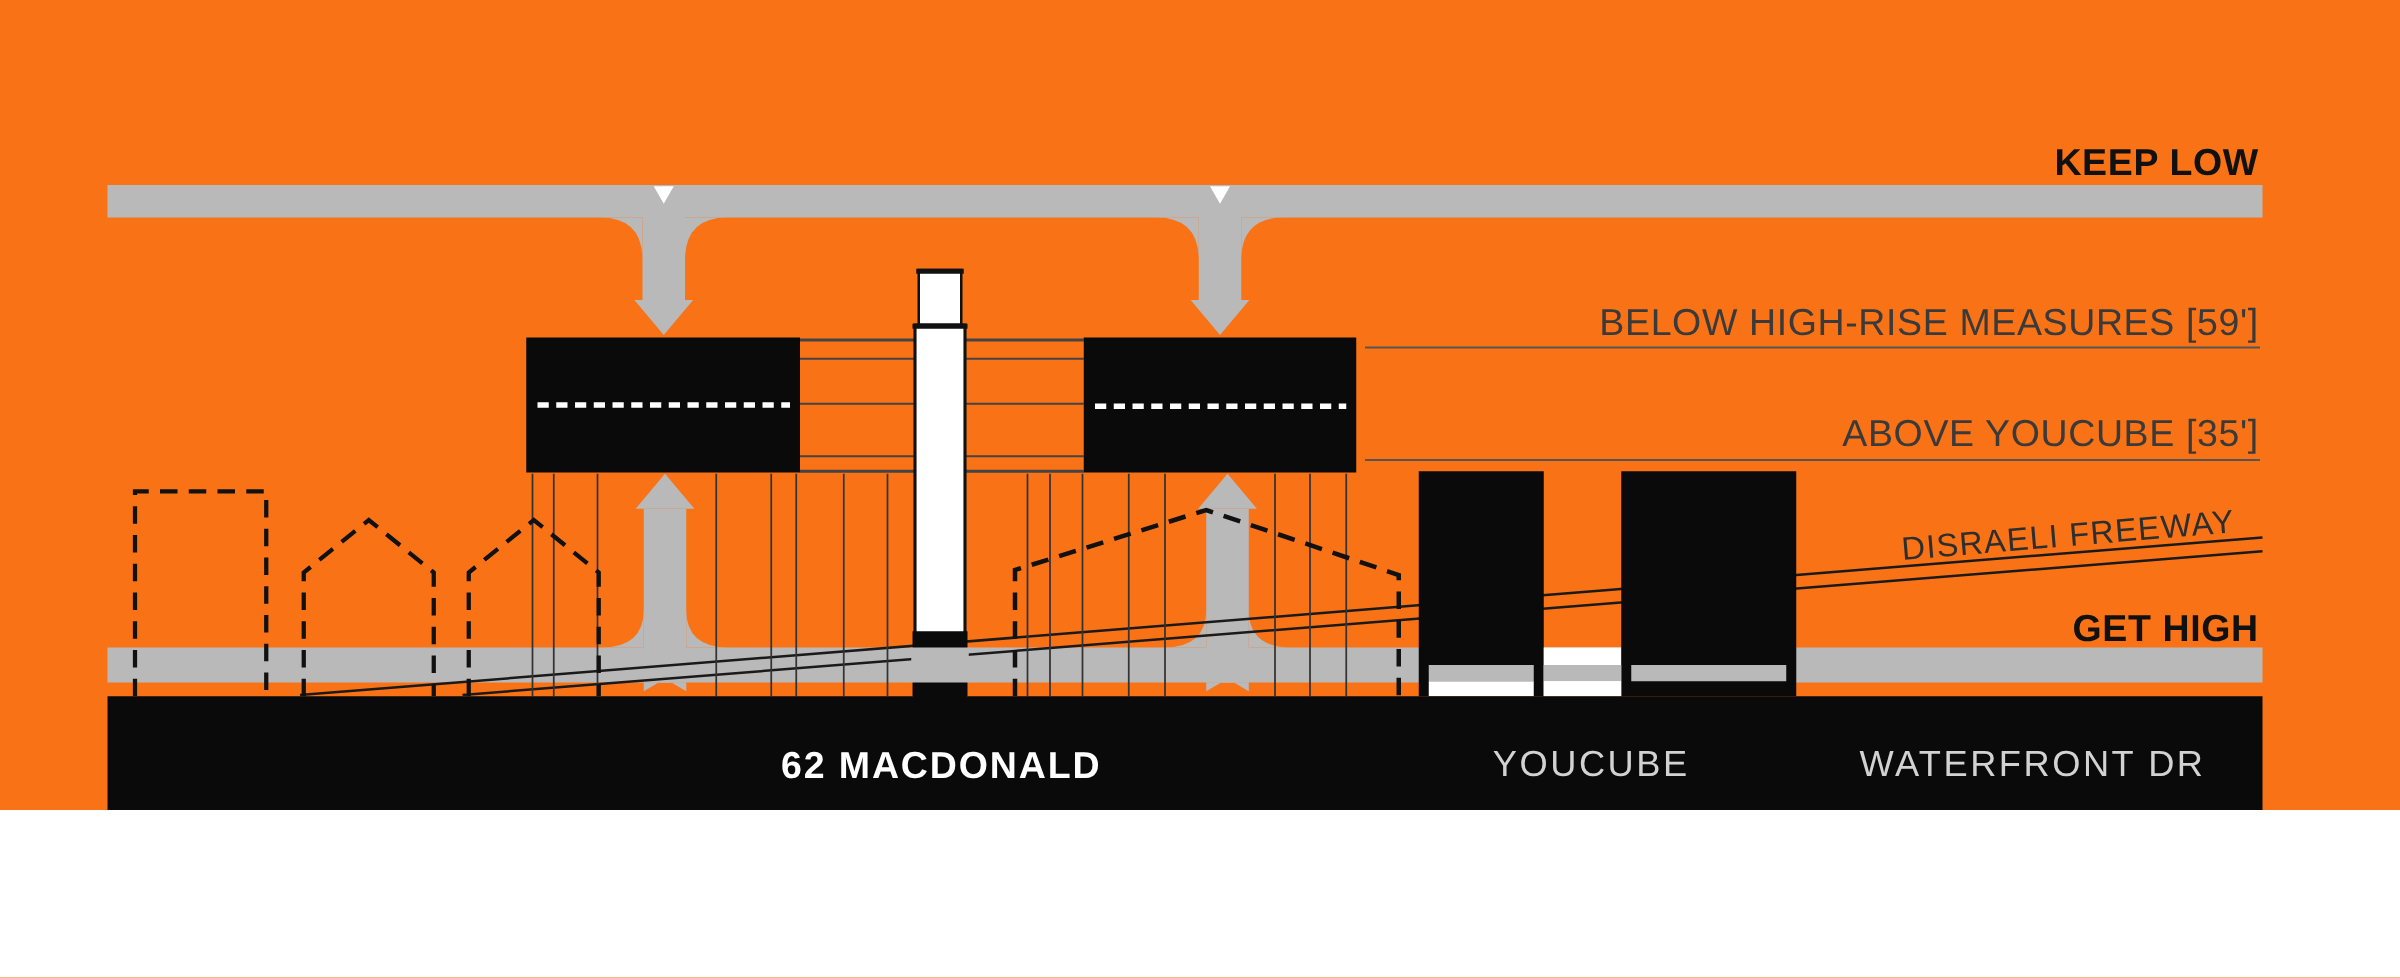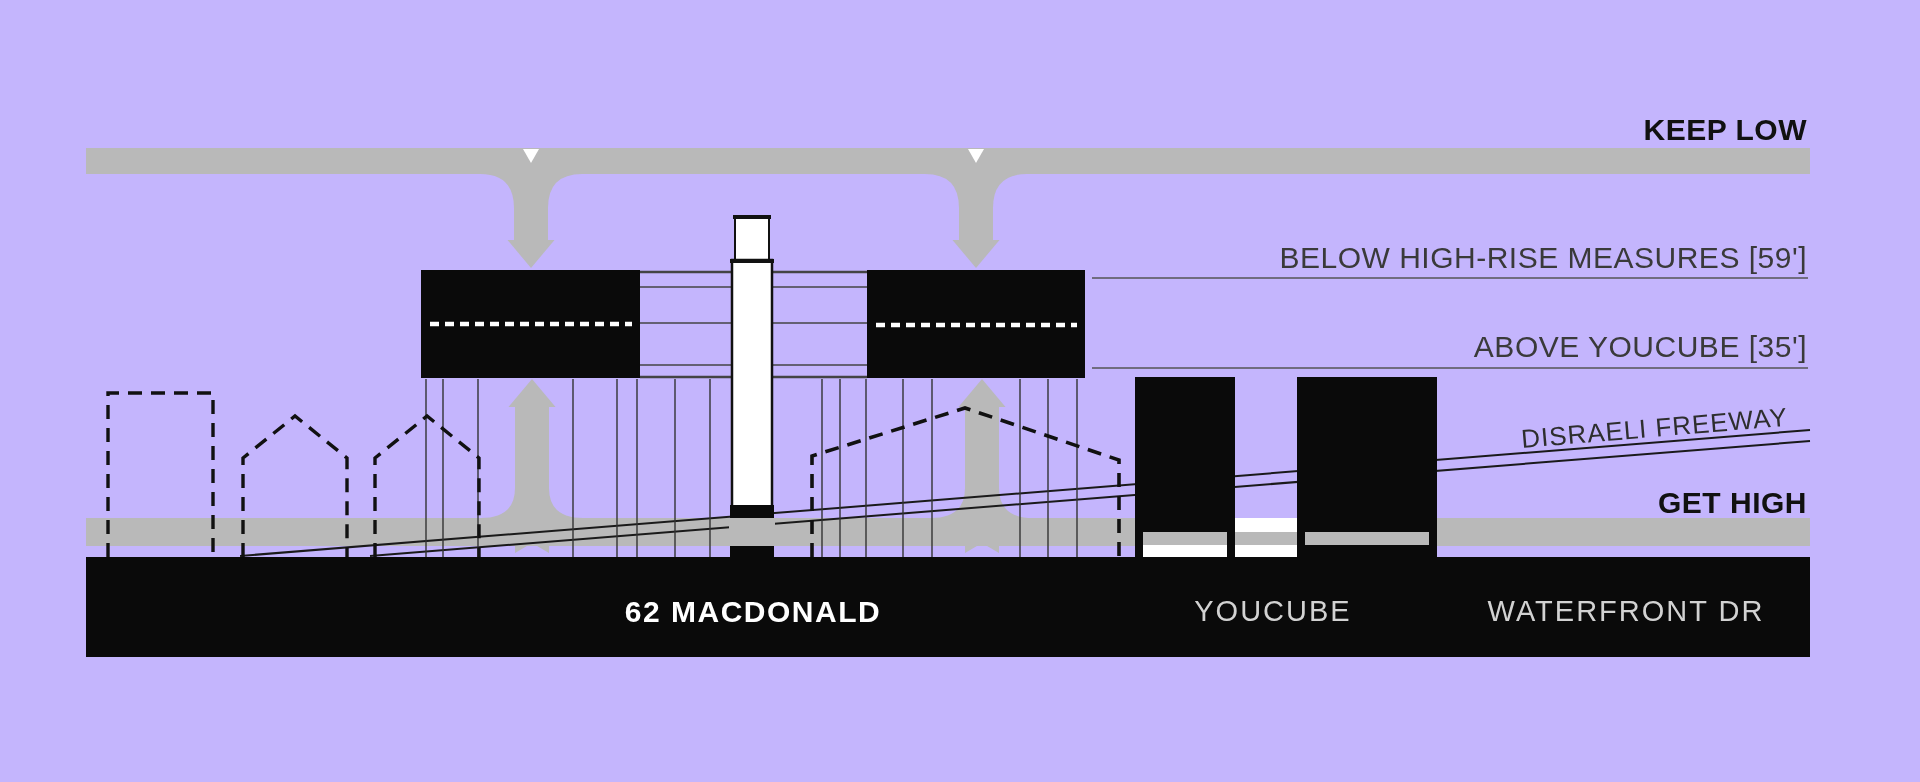--- a/index.html
+++ b/index.html
@@ -1,16 +1,16 @@
 <!DOCTYPE html>
 <html><head>
 <meta charset="utf-8">
 <style>
   html,body{margin:0;padding:0;background:#ffffff;}
-  .stage{position:relative;width:1920px;height:782px;background:#c4b5fd;overflow:hidden;}
+  .stage{position:relative;width:1920px;height:648px;background:#f97316;overflow:hidden;}
   svg{display:block;}
   text{font-family:"Liberation Sans","DejaVu Sans",sans-serif;}
   .lbl-bold{font-weight:bold;font-size:30px;fill:#111111;letter-spacing:0.5px;}
   .lbl-light{font-weight:normal;font-size:30px;fill:#3a3a3a;letter-spacing:0.5px;}
   .lbl-freeway{font-weight:normal;font-size:26px;fill:#2e2e2e;letter-spacing:1px;}
   .lbl-ground-bold{font-weight:bold;font-size:30px;fill:#ffffff;letter-spacing:1.5px;}
   .lbl-ground-light{font-weight:normal;font-size:29px;fill:#d2d2d2;letter-spacing:2px;}
 </style>
 </head>
 <body>

